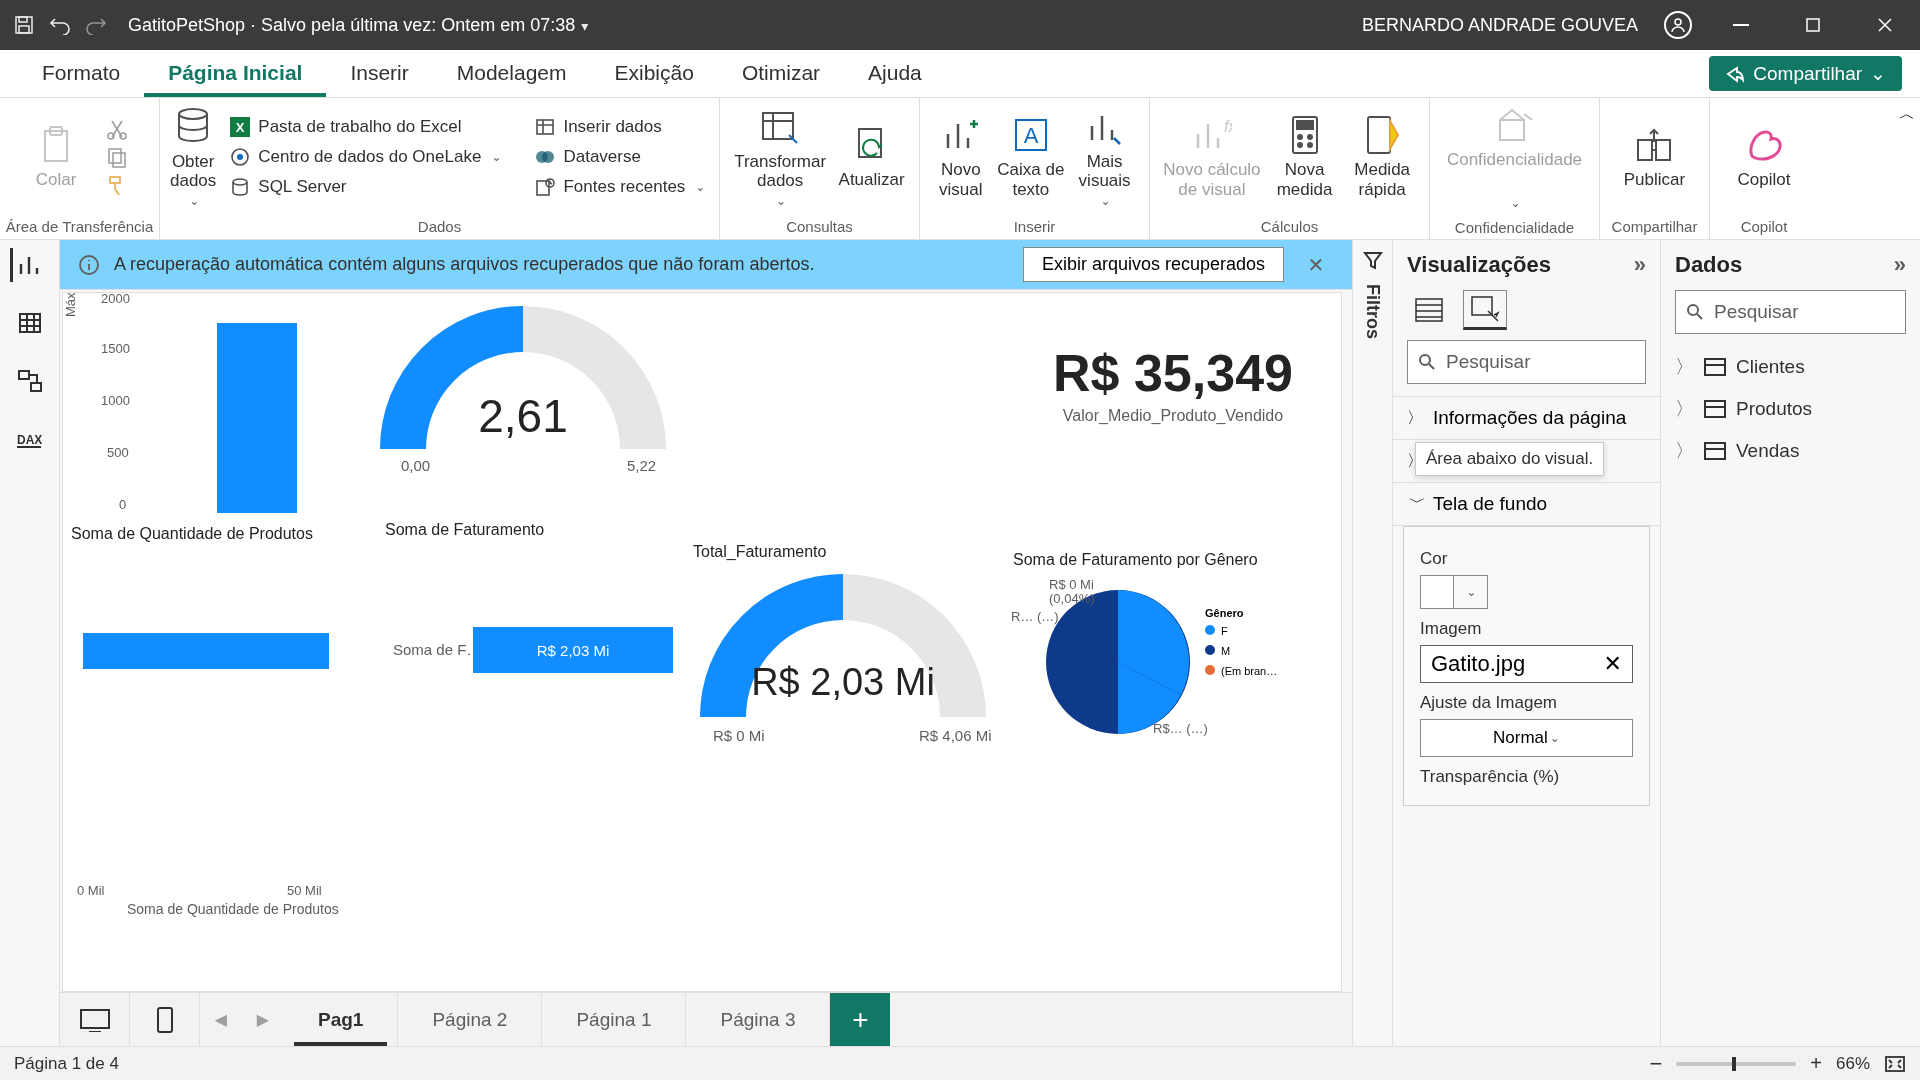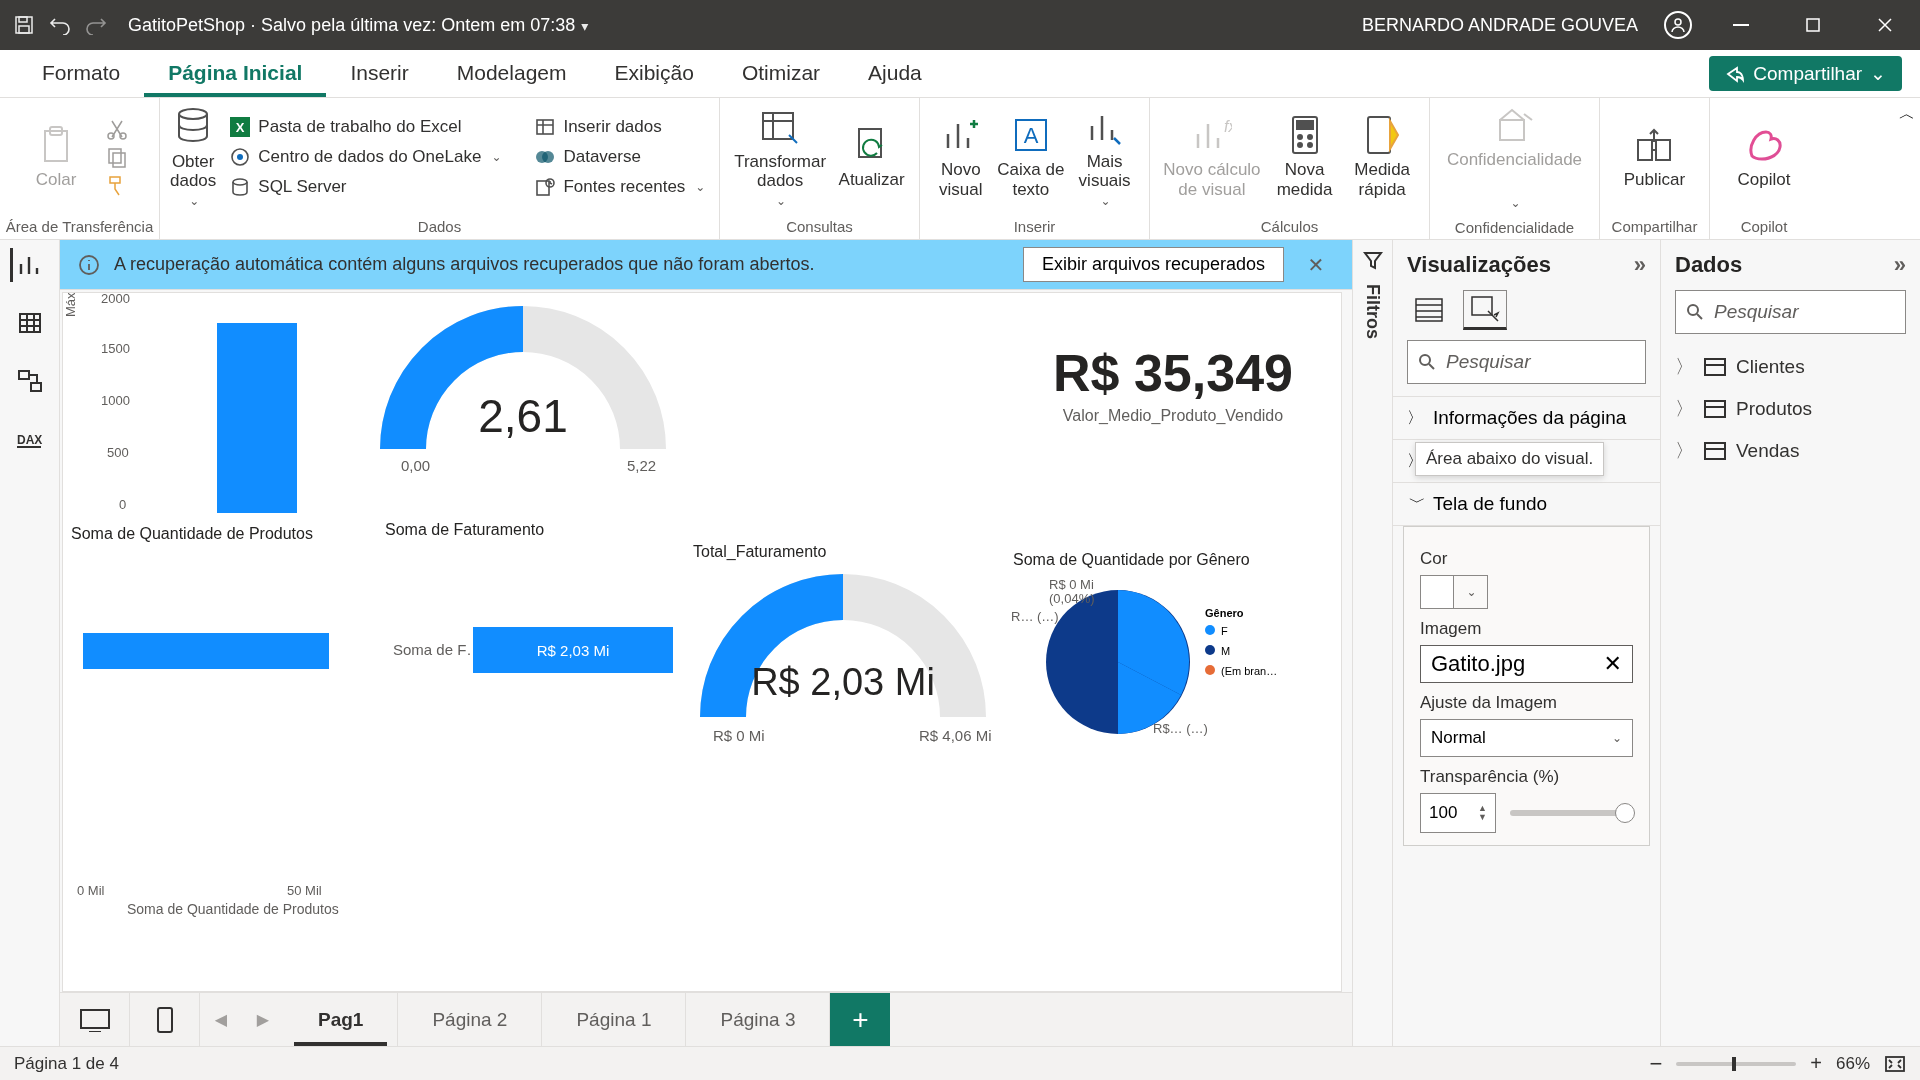--- a/index.html
+++ b/index.html
@@ -70,29 +70,29 @@
 #filters { width:40px; align-items:center; padding-top:10px; gap:14px; }
 #filters .vert { writing-mode:vertical-rl; font-size:18px; font-weight:600; color:#323130; }
 #viz { width:268px; }
 #datap { width:260px; }
 .pane-head { height:50px; display:flex; align-items:center; padding:0 14px; font-size:22px; font-weight:700; color:#252423; }
 .pane-head .coll { margin-left:auto; cursor:pointer; color:#605e5c; font-size:22px;}
 .subhead { padding:4px 14px 10px; font-size:18px; font-weight:600; }
 .fmt-toggle{display:flex;gap:12px;padding:0 14px 10px;}
 .fmt-btn{width:44px;height:40px;border:1px solid transparent;display:flex;align-items:center;justify-content:center;cursor:pointer;}
 .fmt-btn.active{border:1px solid #8a8886;border-bottom:3px solid #323130;}
-.searchbox{margin:0 14px 12px;height:44px;border:1px solid #8a8886;background:#fff;display:flex;align-items:center;padding:0 10px;gap:10px;color:#605e5c;font-size:19px;font-style:italic;}
+.searchbox{margin:0 14px 12px;height:44px;border:1px solid #8a8886;background:#fff;display:flex;align-items:center;padding:0 10px;gap:10px;color:#605e5c;font-size:19px;}
 .acc{padding:10px 14px;border-top:1px solid #e1dfdd;display:flex;align-items:center;gap:10px;font-size:19px;cursor:pointer;}
 .acc-open{padding:12px 16px;border:1px solid #cfcecb;background:#faf9f8;margin:0 10px 12px;}
 .fld-label{font-size:17px;color:#323130;margin:10px 0 6px;}
 .color-pick{display:flex;}
 .color-sw{width:34px;height:34px;border:1px solid #8a8886;background:#fff;}
 .color-dd{width:34px;height:34px;border:1px solid #8a8886;border-left:none;display:flex;align-items:center;justify-content:center;}
 .txt-in{width:100%;height:38px;border:1px solid #605e5c;background:#fff;padding:0 10px;font-size:22px;display:flex;align-items:center;justify-content:space-between;}
-.sel{width:100%;height:38px;border:1px solid #8a8886;background:#fff;padding:0 10px;font-size:17px;display:flex;align-items:center;justify-content:space-between;}
+.sel{width:100%;height:38px;border:1px solid #8a8886;background:#fff;padding:0 10px;font-size:17px;display:flex;align-items:center;justify-content:center;}
 .spin{width:76px;height:40px;border:1px solid #8a8886;background:#fff;display:flex;align-items:center;padding:0 8px;font-size:17px;justify-content:space-between;}
 .slider{flex:1;height:6px;background:#c8c6c4;border-radius:3px;position:relative;margin-left:14px;}
 .slider .knob{position:absolute;right:-2px;top:-7px;width:20px;height:20px;border-radius:50%;background:#fff;border:1px solid #8a8886;}
 .data-item{display:flex;align-items:center;gap:10px;padding:8px 14px;font-size:19px;cursor:pointer;color:#323130;}
 .data-item .chev2{color:#605e5c;}
 .tbl-ico{width:22px;height:18px;border:2px solid #323130;position:relative;}
 .tbl-ico::before{content:"";position:absolute;left:0;right:0;top:4px;height:2px;background:#323130;}
 
 
 .tooltip-box{position:absolute;background:#fff;border:1px solid #c8c6c4;padding:6px 10px;font-size:17px;color:#323130;box-shadow:0 2px 6px rgba(0,0,0,.15);white-space:nowrap;}
@@ -501,21 +501,21 @@
         <svg width="300" height="170" viewBox="0 0 300 170">
           <path d="M30 150 A120 120 0 0 1 270 150" fill="none" stroke="#e6e6e6" stroke-width="46"></path>
           <path d="M30 150 A120 120 0 0 1 150 30" fill="none" stroke="#118dff" stroke-width="46"></path>
         </svg>
         <div style="position:absolute;left:0;width:300px;top:118px;text-align:center;font-size:38px;color:#252423">R$ 2,03 Mi</div>
         <div class="axis-label" style="left:20px;top:184px;font-size:15px">R$ 0 Mi</div>
         <div class="axis-label" style="left:226px;top:184px;font-size:15px">R$ 4,06 Mi</div>
       </div>
 
       <div style="position:absolute;left:950px;top:258px;width:340px;">
-        <div class="viz-title" style="text-align:left">Soma de Quantidade por Gênero</div>
+        <div class="viz-title" style="text-align:left">Soma de Faturamento por Gênero</div>
         <svg width="150" height="150" viewBox="0 0 100 100" style="position:absolute;left:30px;top:36px">
           <circle cx="50" cy="50" r="48" fill="#0d3a8a"></circle>
           <path d="M50 50 L50 2 A48 48 0 0 1 92 72 Z" fill="#118dff"></path>
           <path d="M50 50 L92 72 A48 48 0 0 1 50 98 Z" fill="#118dff"></path>
         </svg>
         <div class="axis-label" style="left:36px;top:26px;font-size:13px">R$ 0 Mi</div>
         <div class="axis-label" style="left:36px;top:40px;font-size:13px">(0,04%)</div>
         <div class="axis-label" style="left:-2px;top:58px;font-size:13px">R… (…)</div>
         <div class="axis-label" style="left:140px;top:170px;font-size:13px">R$… (…)</div>
         <div style="position:absolute;left:192px;top:56px;font-size:11px">
@@ -609,32 +609,20 @@
       <div class="txt-in">
           <span>Gatito.jpg</span>
           <span>✕</span>
         </div>
       <div class="fld-label">Ajuste da Imagem</div>
       <div class="sel">
           <span>Normal</span>
           <span class="chev">⌄</span>
         </div>
       <div class="fld-label">Transparência (%)</div>
-      <div style="display:flex;align-items:center">
-        <div class="spin">
-            <span>100</span>
-            <span style="display:flex;flex-direction:column;font-size:9px;line-height:9px;color:#605e5c">
-              <span>▲</span>
-              <span>▼</span>
-            </span>
-          </div>
-        <div class="slider">
-            <div class="knob"></div>
-          </div>
-      </div>
     </div>
   </div>
 
   <div class="rpane" id="datap">
     <div class="pane-head">
         <span>Dados</span>
         <span class="coll">»</span>
       </div>
     <div class="searchbox">
       <svg width="18" height="18" fill="none" stroke="#605e5c" stroke-width="2">

